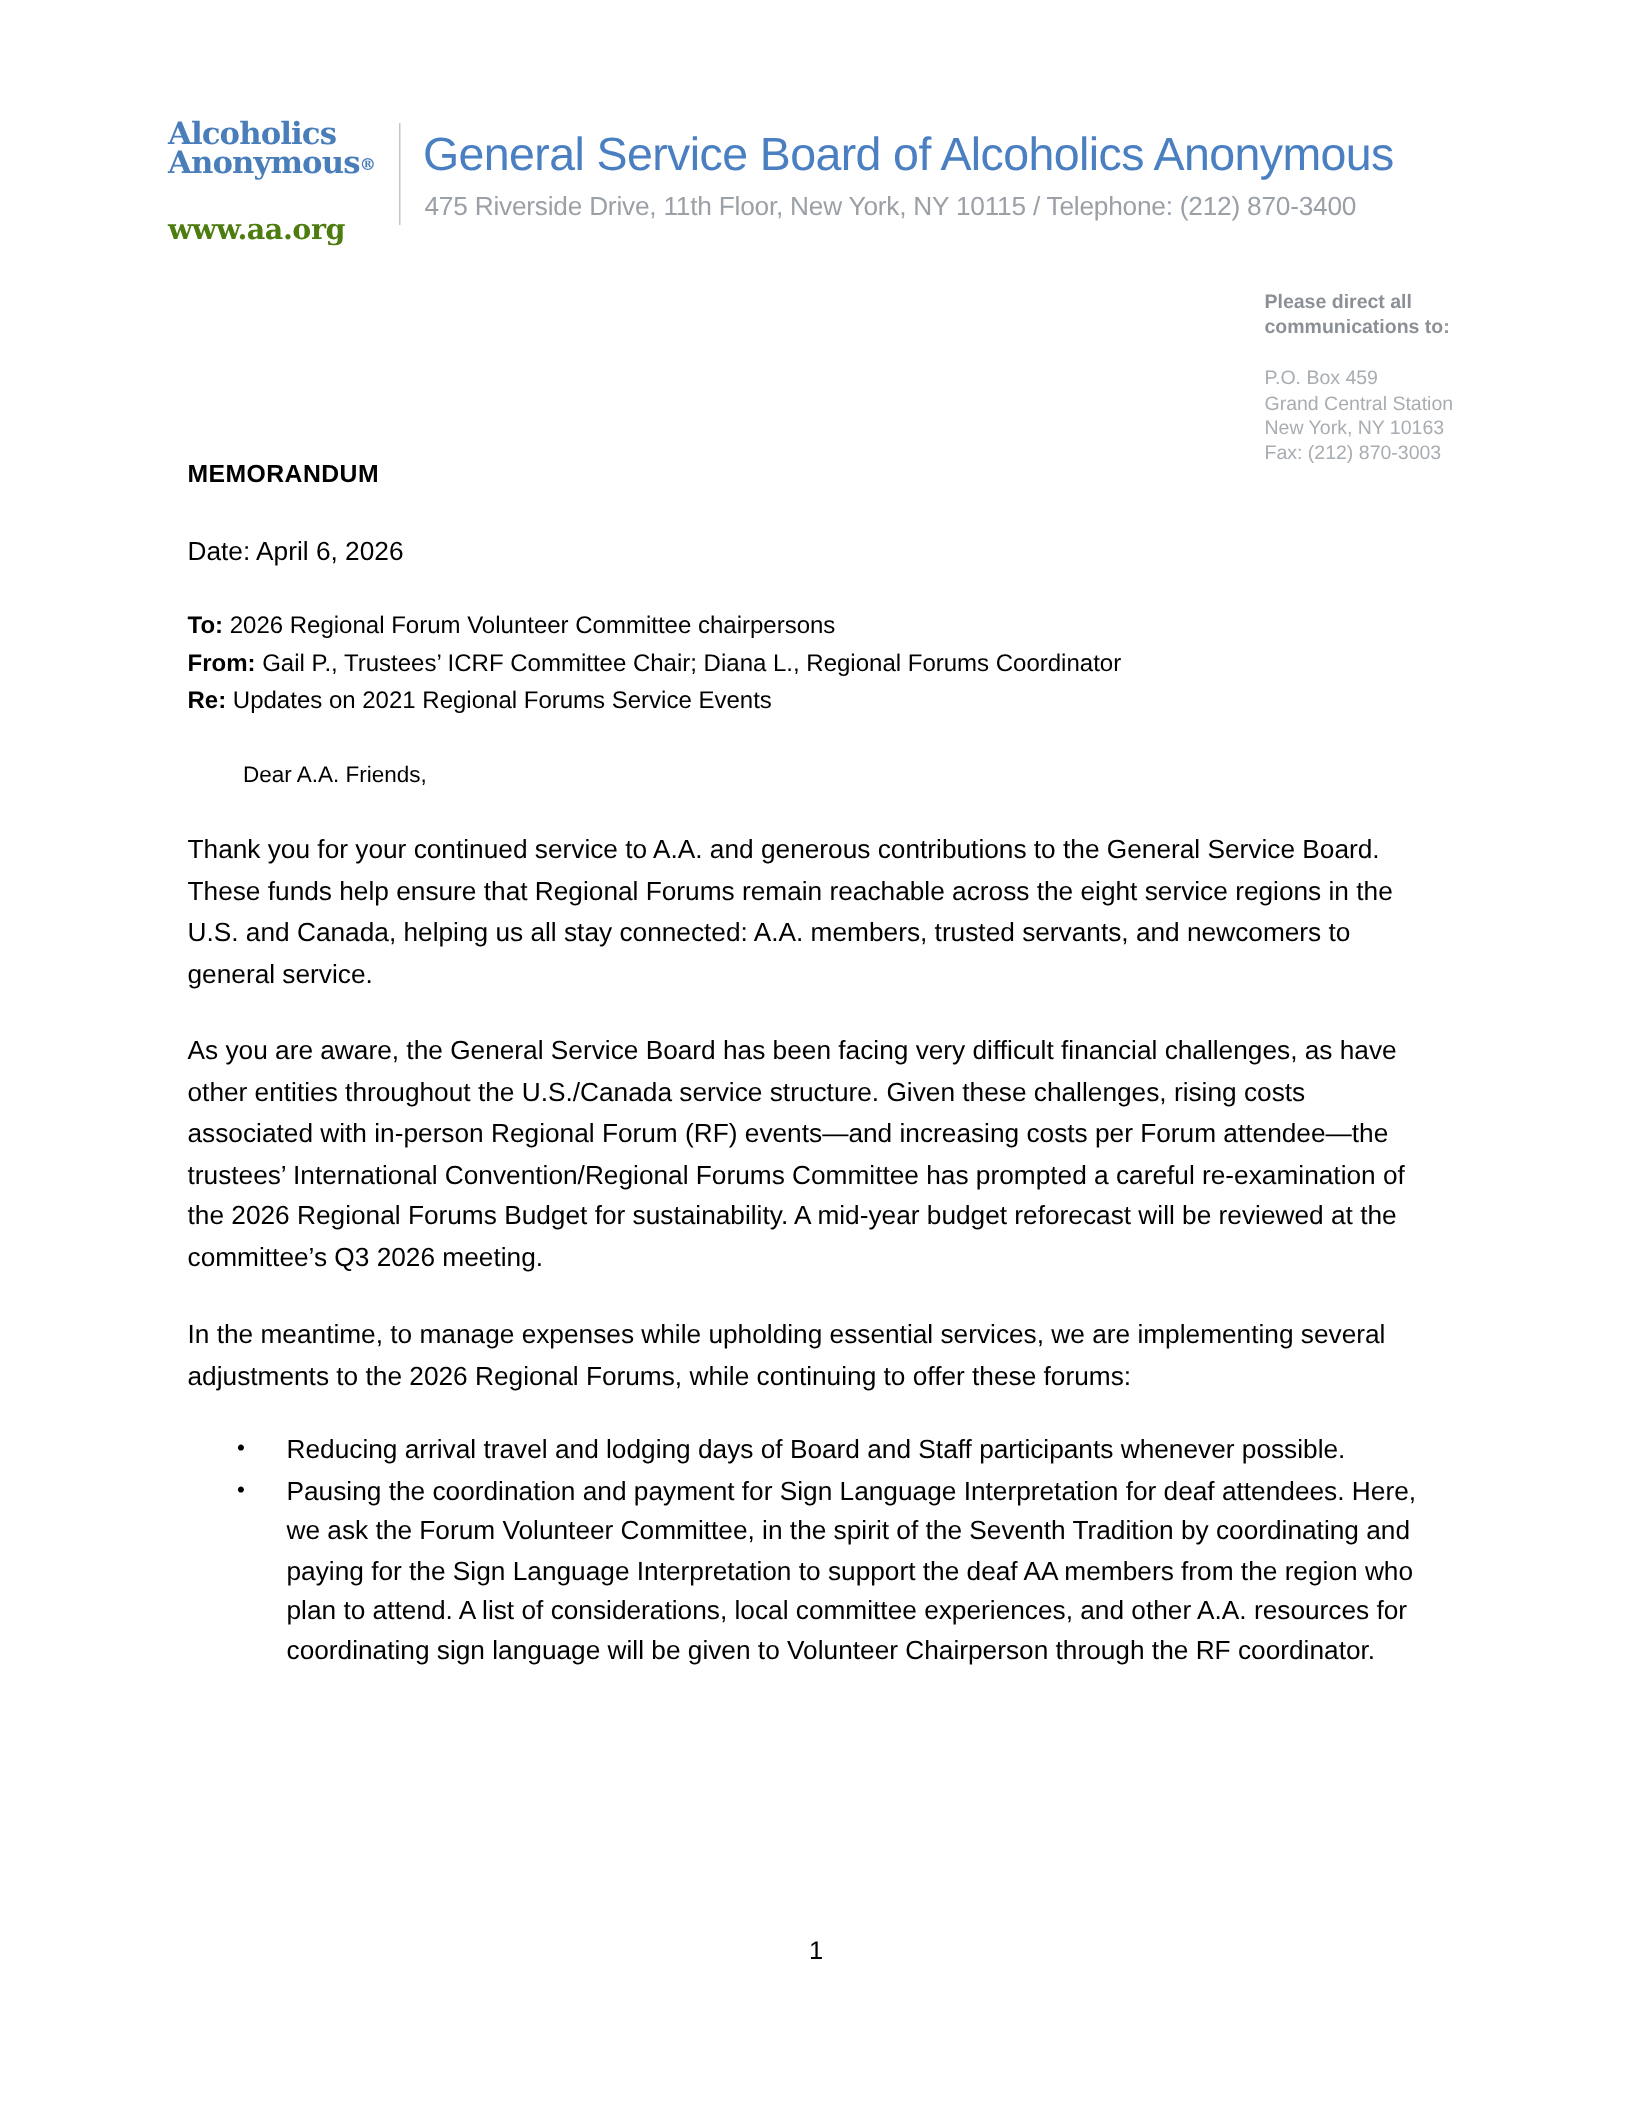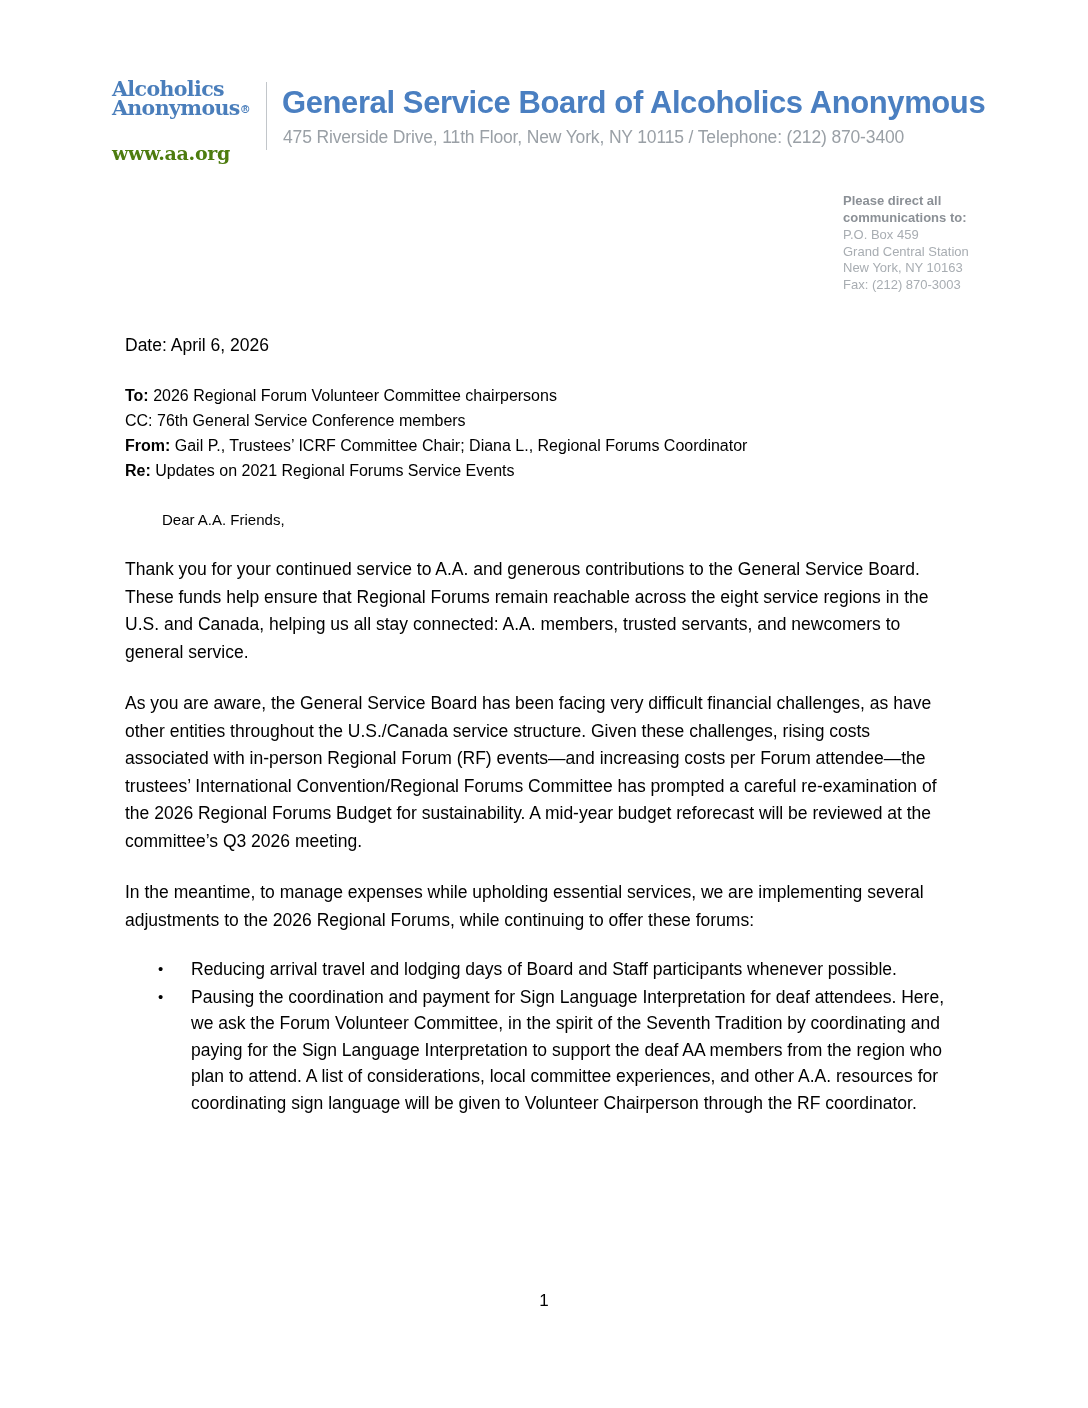--- a/index.html
+++ b/index.html
@@ -72,21 +72,21 @@
     width: 1px;
     height: 68px;
     background: #c2c6ca;
   }
 
   .org-title {
     position: absolute;
     left: 282px;
     top: 5px;
     font-family: "Liberation Sans", sans-serif;
-    font-weight: bold;
+    font-weight: normal;
     font-size: 31px;
     line-height: 36px;
     color: #4a7fc1;
     letter-spacing: -0.4px;
     white-space: nowrap;
   }
 
   .org-address {
     position: absolute;
     left: 283px;
@@ -107,21 +107,21 @@
     width: 220px;
     font-family: "Liberation Sans", sans-serif;
     font-size: 13px;
     line-height: 16.5px;
     color: #a8adb2;
   }
 
   .contact-heading {
     font-weight: bold;
     color: #8b9096;
-    margin-bottom: 1px;
+    margin-bottom: 18px;
   }
 
   .contact-lines div {
     white-space: nowrap;
   }
 
   
   .body {
     position: absolute;
     left: 125px;
@@ -227,26 +227,26 @@
     <div class="contact-lines">
       <div>P.O. Box 459</div>
       <div>Grand Central Station</div>
       <div>New York, NY 10163</div>
       <div>Fax: (212) 870-3003</div>
     </div>
   </div>
 
   <div class="body">
 
+    <div class="memo-title">MEMORANDUM</div>
 
     <div class="date-line"><span class="lbl-b" style="font-weight:normal">Date:</span><span> April 6, 2026</span></div>
 
     <div class="meta-block">
       <div><span class="lbl-b">To:</span><span> 2026 Regional Forum Volunteer Committee chairpersons</span></div>
-      <div><span>CC:</span><span> 76th General Service Conference members</span></div>
       <div><span class="lbl-b">From:</span><span> Gail P., Trustees’ ICRF Committee Chair; Diana L., Regional Forums Coordinator</span></div>
       <div><span class="lbl-b">Re:</span><span> Updates on 2021 Regional Forums Service Events</span></div>
     </div>
 
     <div class="salutation">Dear A.A. Friends,</div>
 
     <p class="para">Thank you for your continued service to A.A. and generous contributions to the General Service Board. These funds help ensure that Regional Forums remain reachable across the eight service regions in the U.S. and Canada, helping us all stay connected: A.A. members, trusted servants, and newcomers to general service.</p>
     <p class="para">As you are aware, the General Service Board has been facing very difficult financial challenges, as have other entities throughout the U.S./Canada service structure. Given these challenges, rising costs associated with in-person Regional Forum (RF) events—and increasing costs per Forum attendee—the trustees’ International Convention/Regional Forums Committee has prompted a careful re-examination of the 2026 Regional Forums Budget for sustainability. A mid-year budget reforecast will be reviewed at the committee’s Q3 2026 meeting.</p>
     <p class="para">In the meantime, to manage expenses while upholding essential services, we are implementing several adjustments to the 2026 Regional Forums, while continuing to offer these forums:</p>
 

